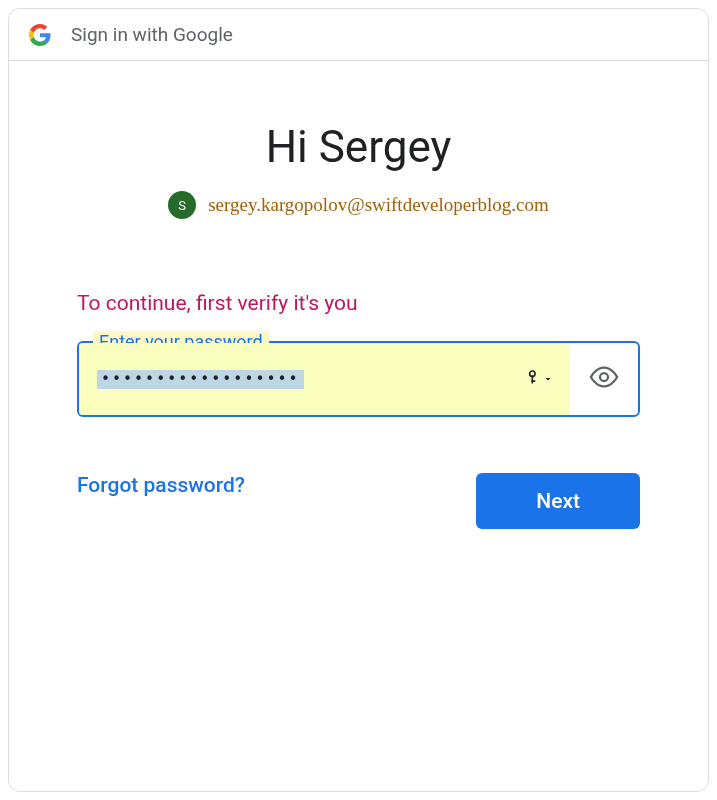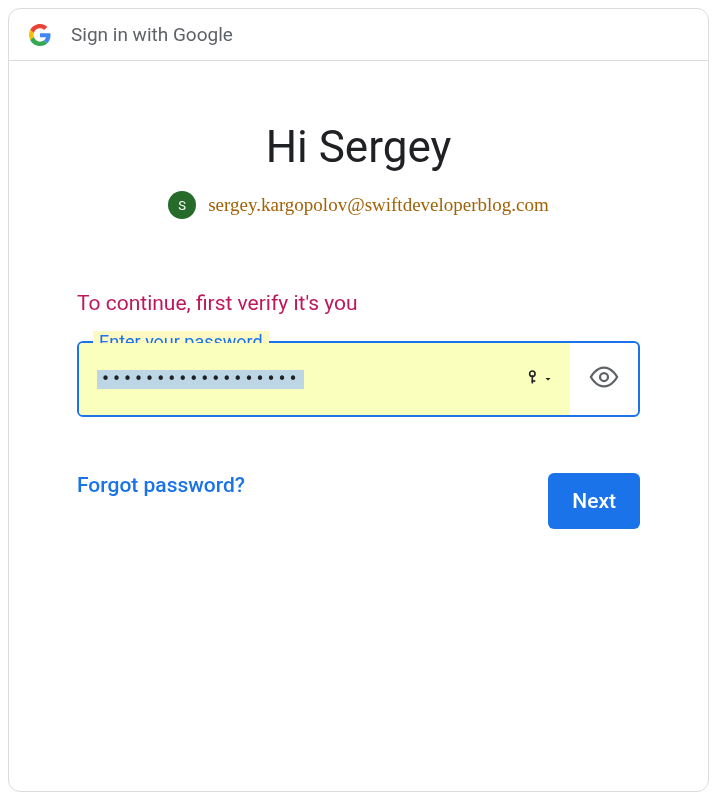--- a/index.html
+++ b/index.html
@@ -136,21 +136,21 @@
       font-weight: 500;
       cursor: pointer;
     }
     .next-btn {
       background: #1a73e8;
       color: #fff;
       border: none;
       border-radius: 6px;
       font-size: 21px;
       font-weight: 500;
-      padding: 16px 24px;
+      padding: 16px 60px;
       cursor: pointer;
       font-family: inherit;
     }
   </style>
 </head>
 <body>
 
 <div class="card">
   <div class="header">
     <span class="google-logo">

